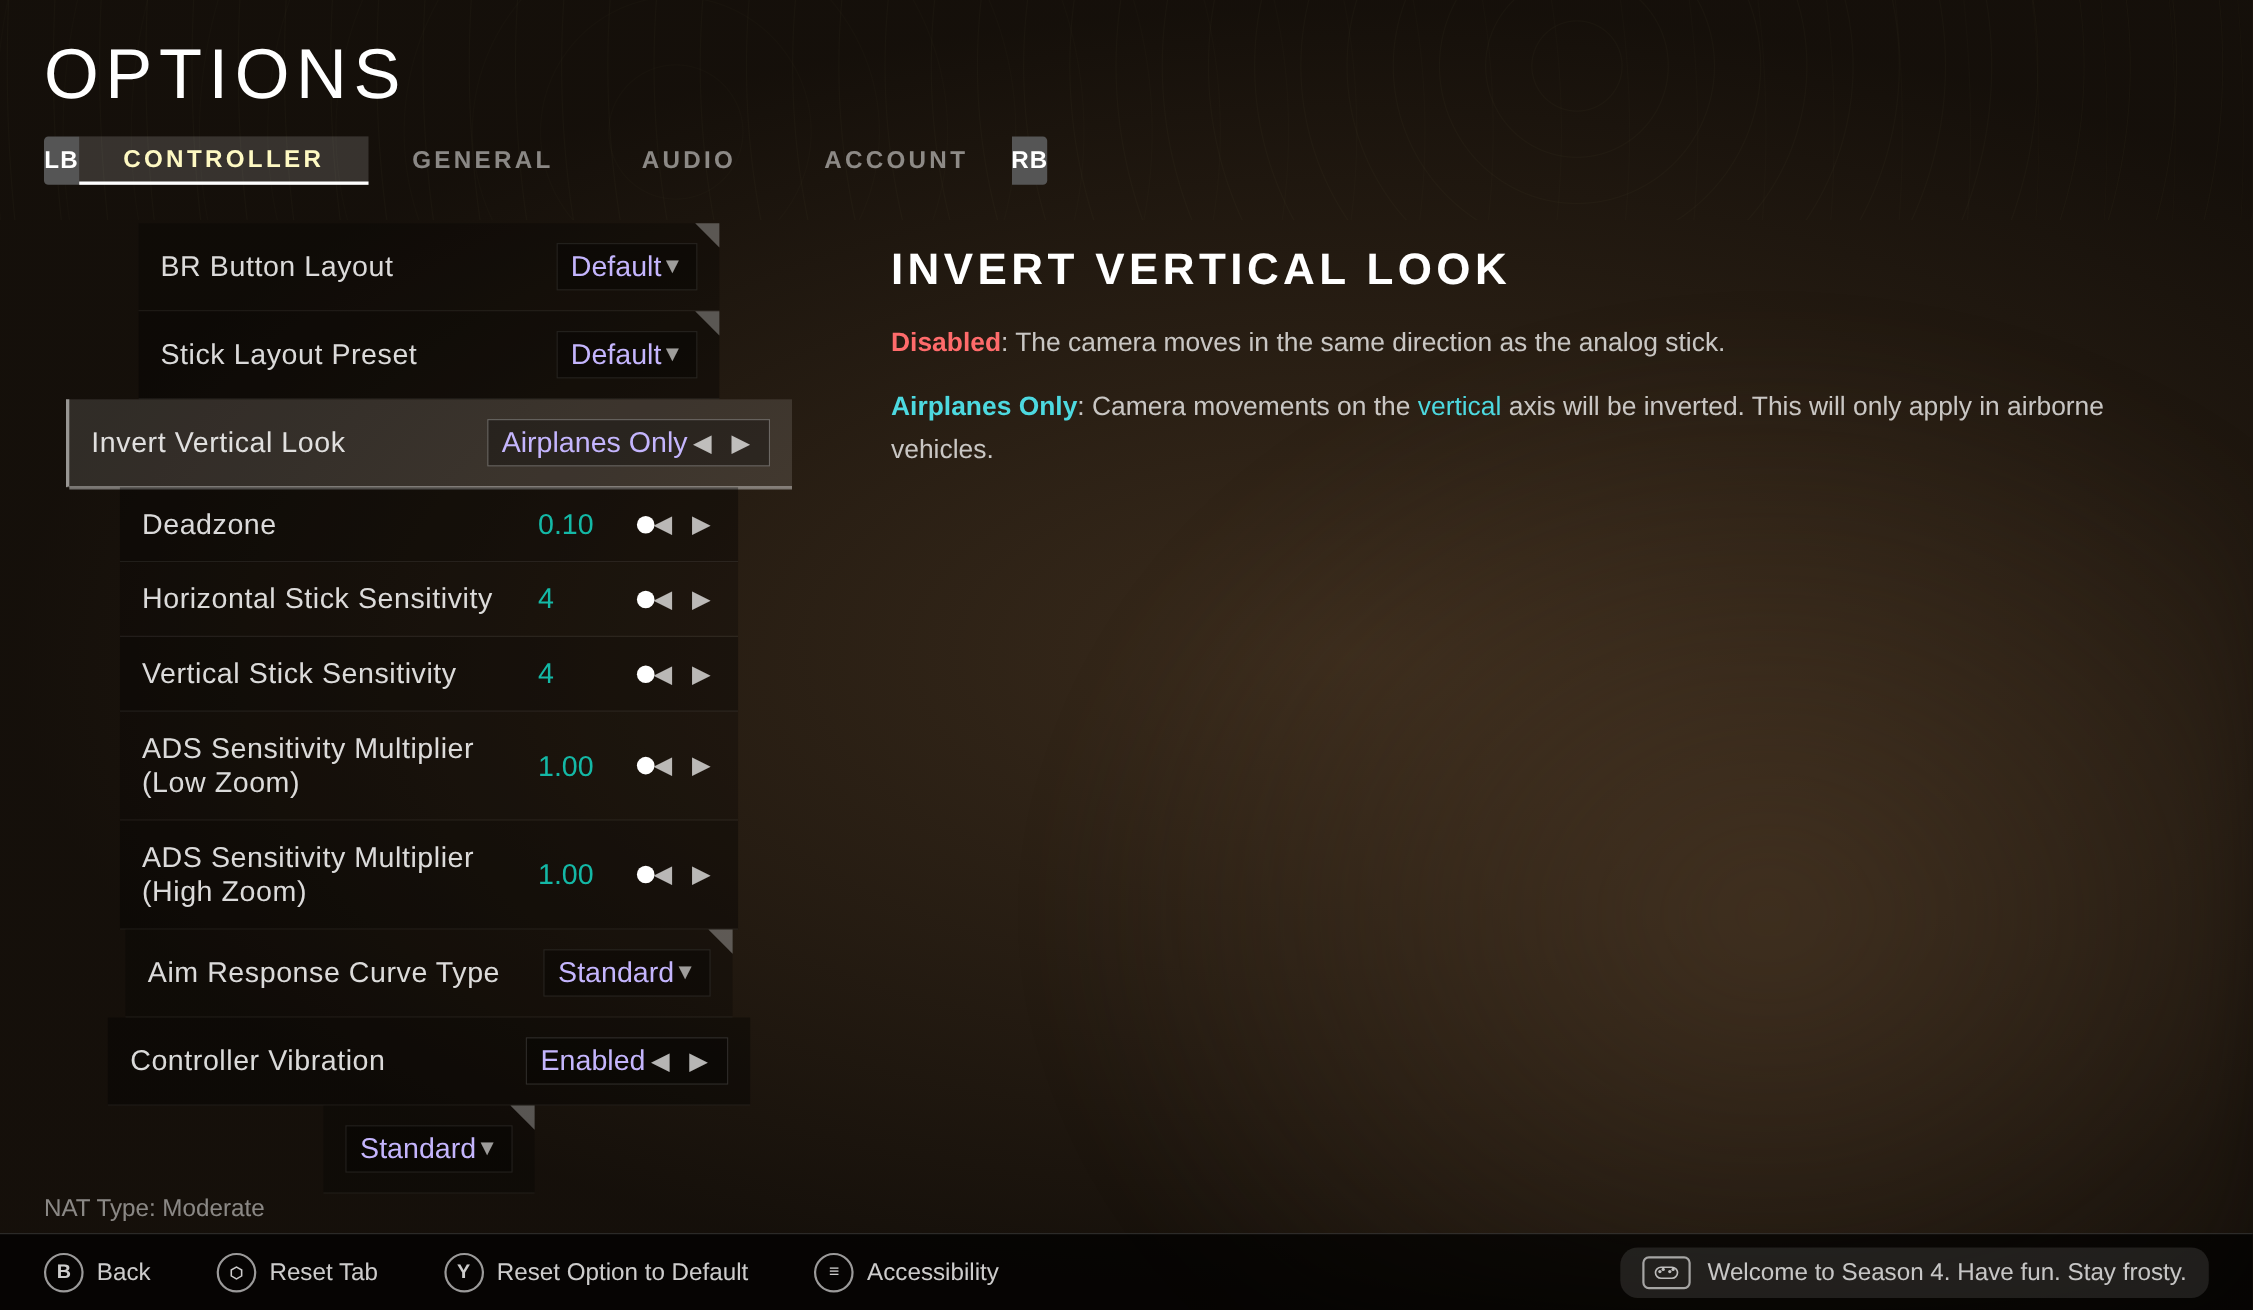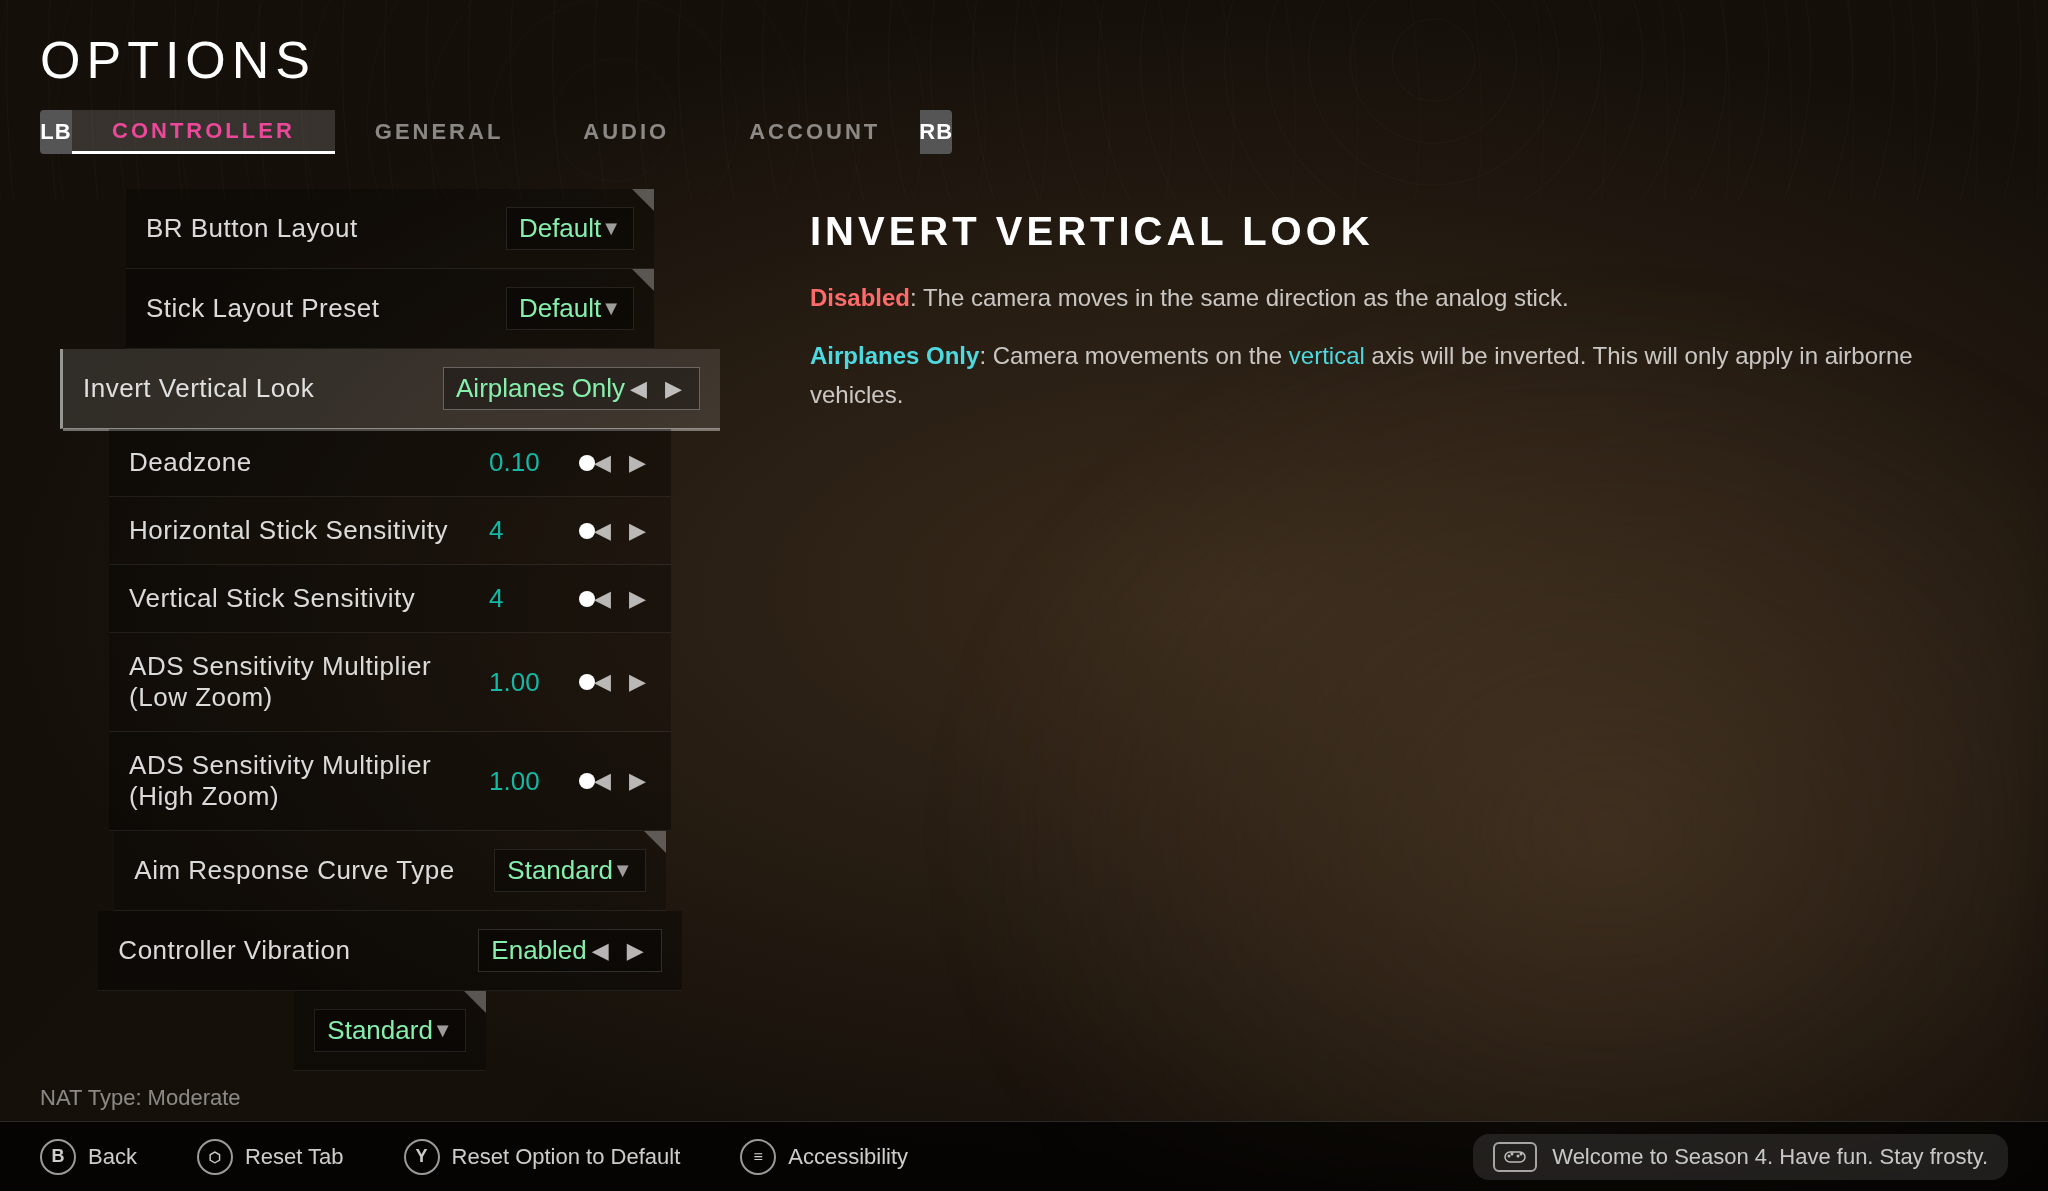--- a/index.html
+++ b/index.html
@@ -51,21 +51,21 @@
       display: flex;
       flex-direction: column;
     }
 
     
     .header {
       padding: 30px 40px 15px 40px;
     }
 
     .options-title {
-      font-size: 52px;
+      font-size: 64px;
       font-weight: 300;
       letter-spacing: 6px;
       color: #fff;
       text-transform: uppercase;
       margin-bottom: 20px;
     }
 
     .tabs-row {
       display: flex;
       align-items: center;
@@ -101,21 +101,21 @@
       font-weight: 600;
       text-transform: uppercase;
       cursor: pointer;
       border: none;
       background: transparent;
       color: rgba(255,255,255,0.5);
     }
 
     .tab.active {
       background: rgba(255,255,255,0.15);
-      color: #ec4899;
+      color: #fef9c3;
       border-bottom: 3px solid #fff;
     }
 
     
     .main {
       display: flex;
       flex: 1;
       padding: 20px 40px 0 40px;
       gap: 40px;
       overflow: hidden;
@@ -237,21 +237,21 @@
       align-items: center;
       flex: 1;
       background: rgba(0,0,0,0.3);
       padding: 5px 12px;
       border: 1px solid rgba(255,255,255,0.1);
     }
 
     .dropdown-value {
       flex: 1;
       font-size: 26px;
-      color: #86efac;
+      color: #c4b5fd;
     }
 
     .nav-arrows {
       display: flex;
       gap: 8px;
       align-items: center;
     }
 
     
     .section-label-row {

